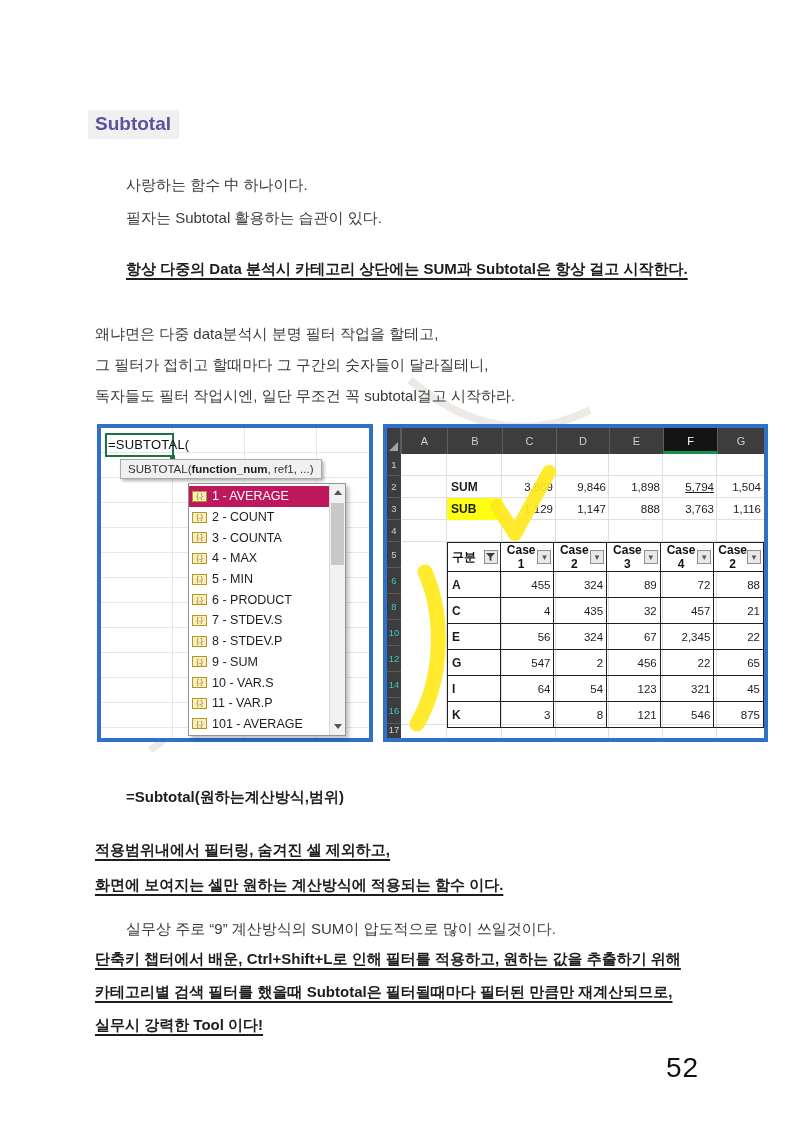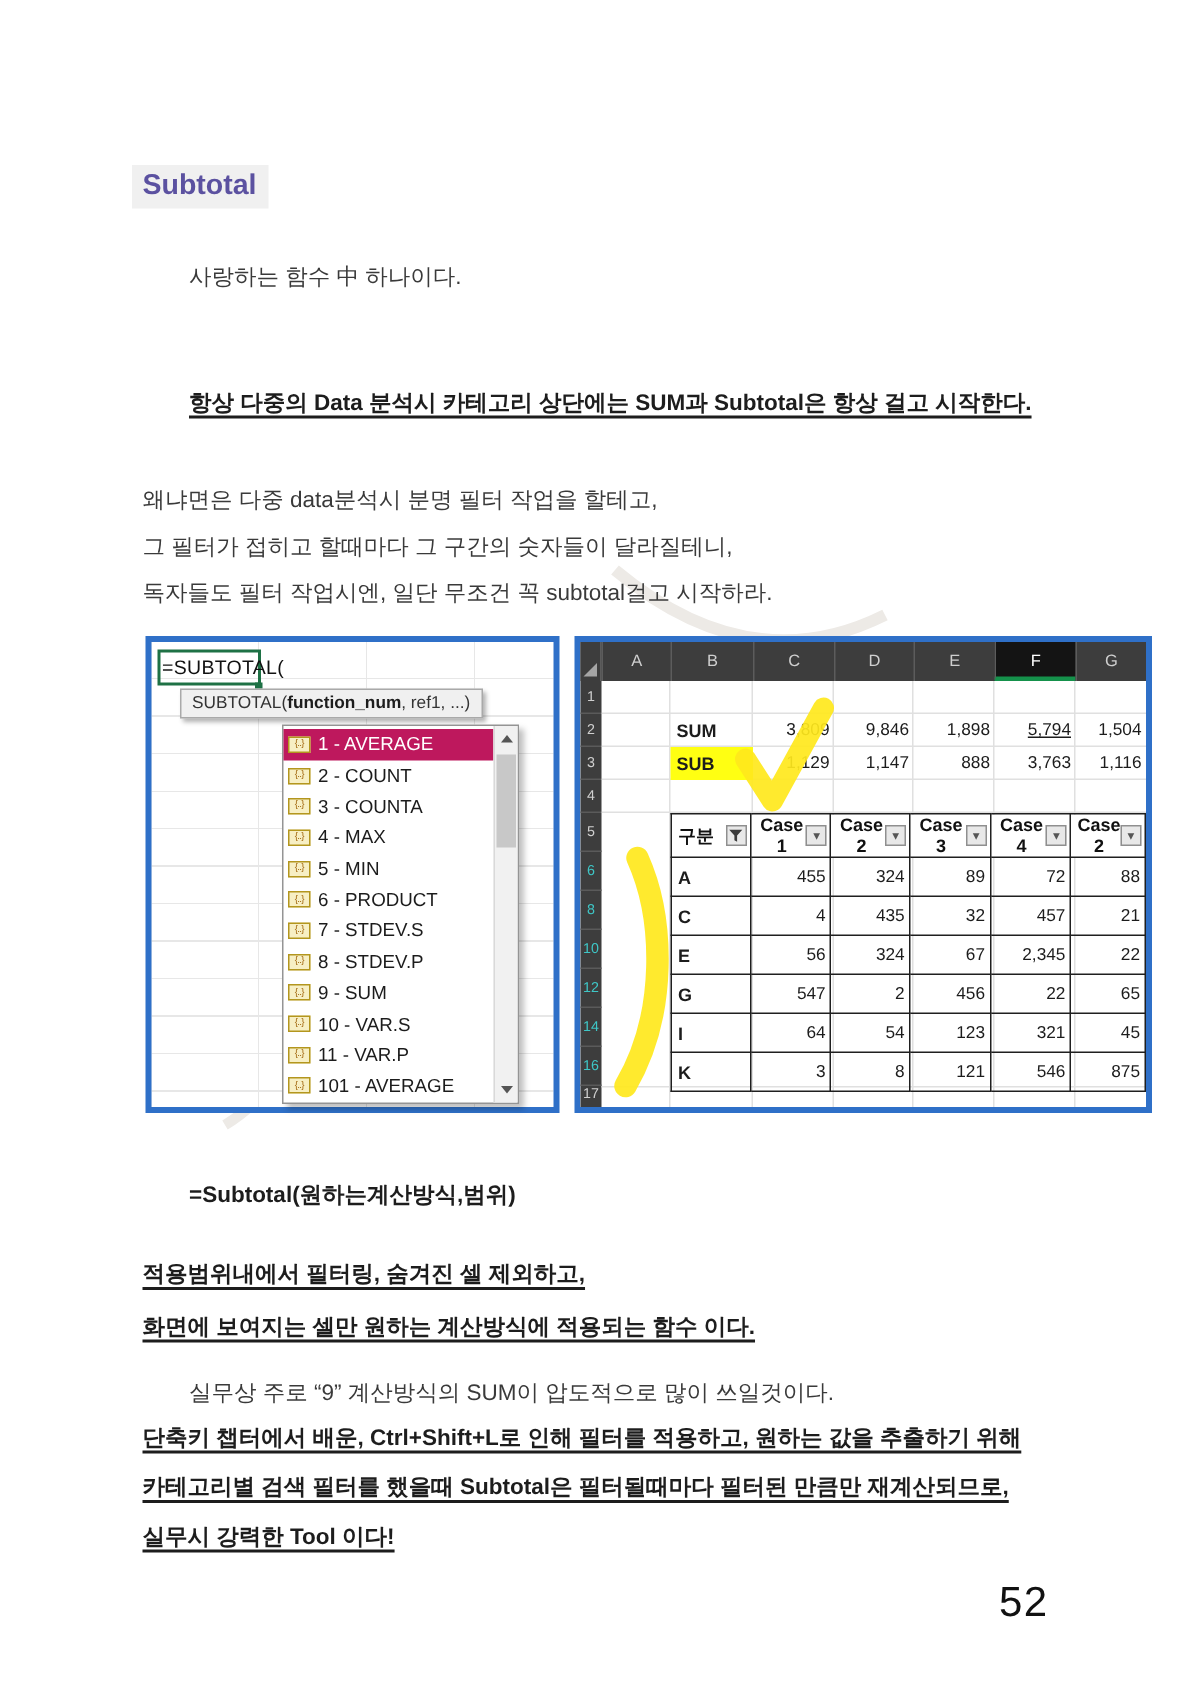--- a/index.html
+++ b/index.html
@@ -110,20 +110,21 @@
     <path d="M300,30 C360,80 420,90 480,60" stroke="#edeae6" stroke-width="8" fill="none"></path>
     <path d="M330,120 C370,170 440,180 500,150" stroke="#edeae6" stroke-width="7" fill="none"></path>
     <path d="M60,260 C100,310 90,370 40,400" stroke="#edeae6" stroke-width="7" fill="none"></path>
     <path d="M420,330 C460,300 520,300 560,330" stroke="#edeae6" stroke-width="7" fill="none"></path>
   </svg>
 
   <div class="abs doc-title">Subtotal</div>
 
   <div class="abs para" style="left:95px; top:168px;">
     <div>사랑하는 함수 中 하나이다.</div>
+    <div>필자는 Subtotal 활용하는 습관이 있다.</div>
   </div>
 
   <div class="abs para b u" style="left:95px; top:252px;">항상 다중의 Data 분석시 카테고리 상단에는 SUM과 Subtotal은 항상 걸고 시작한다.</div>
 
   <div class="abs para2" style="left:95px; top:318px;">
     <div>왜냐면은 다중 data분석시 분명 필터 작업을 할테고,</div>
     <div>그 필터가 접히고 할때마다 그 구간의 숫자들이 달라질테니,</div>
     <div>독자들도 필터 작업시엔, 일단 무조건 꼭 subtotal걸고 시작하라.</div>
   </div>
 

